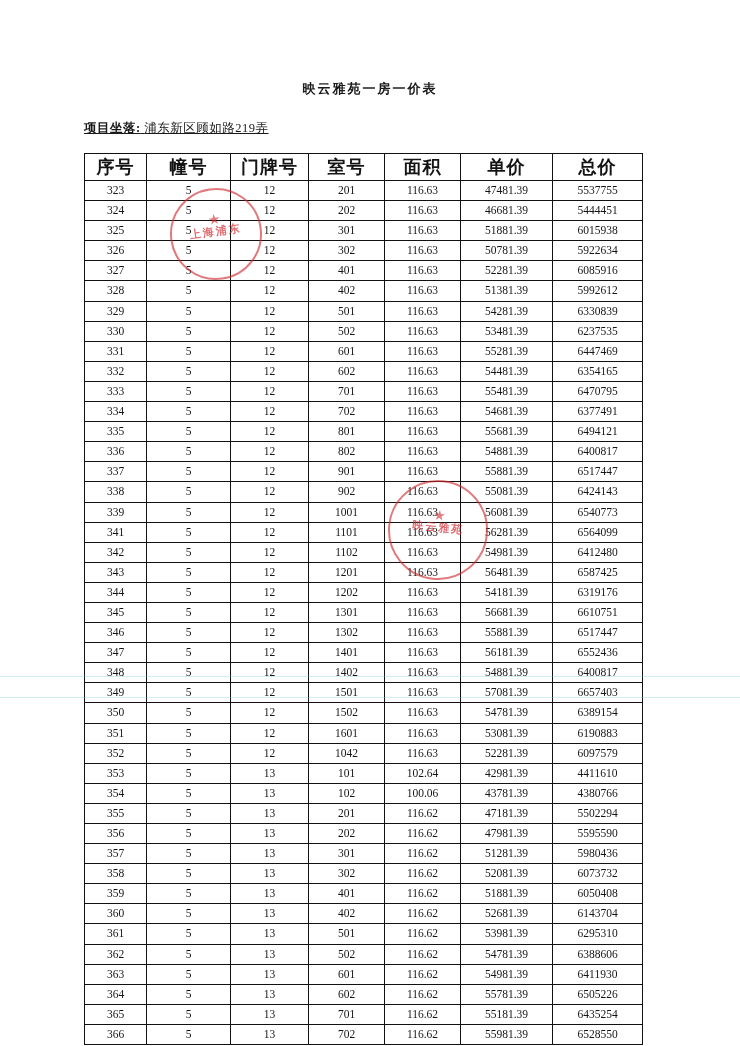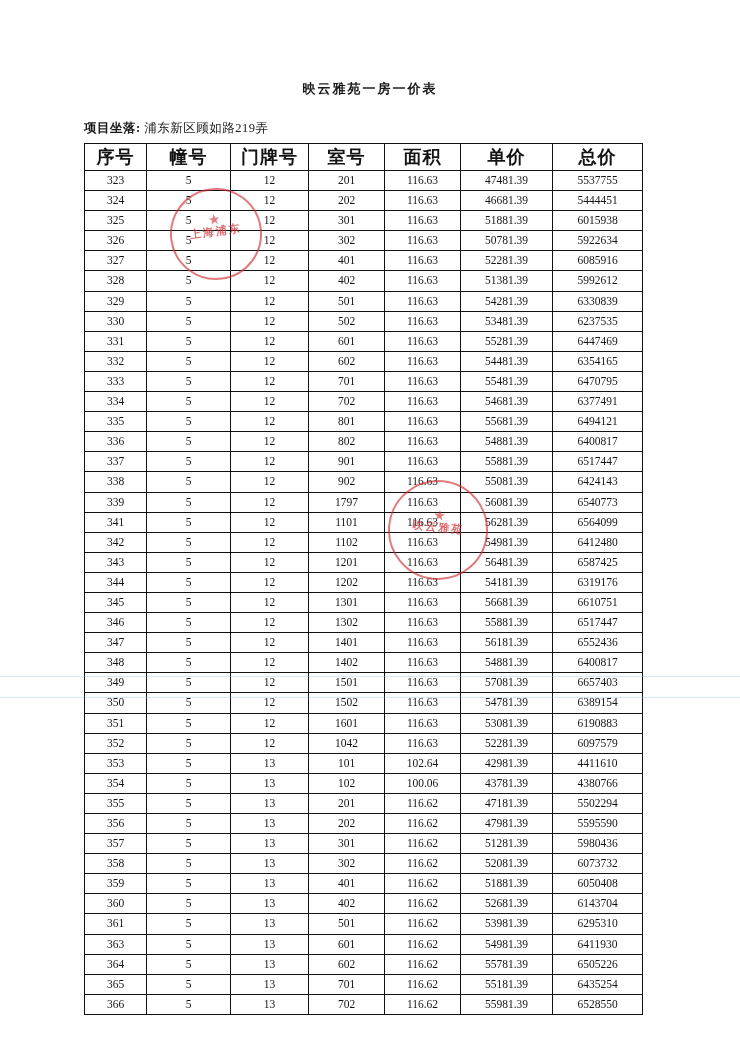--- a/index.html
+++ b/index.html
@@ -22,23 +22,24 @@
   }
   .doc-title {
     text-align: center;
     font-size: 13px;
     font-weight: bold;
     letter-spacing: 2px;
     margin-top: 80px;
     font-family: "Liberation Serif", serif;
   }
   .subtitle-row {
-    margin: 22px 0 6px 84px;
+    margin: 22px 0 16px 84px;
     font-size: 12.5px;
     letter-spacing: 0.5px;
+    text-decoration: underline;
   }
   .subtitle-label {
     font-weight: bold;
   }
   table.price-table {
     border-collapse: collapse;
     margin-left: 84px;
     width: 558px;
     table-layout: fixed;
   }
@@ -299,21 +300,21 @@
           <td>12</td>
           <td>902</td>
           <td>116.63</td>
           <td>55081.39</td>
           <td>6424143</td>
         </tr>
         <tr>
           <td>339</td>
           <td>5</td>
           <td>12</td>
-          <td>1797</td>
+          <td>1001</td>
           <td>116.63</td>
           <td>56081.39</td>
           <td>6540773</td>
         </tr>
         <tr>
           <td>341</td>
           <td>5</td>
           <td>12</td>
           <td>1101</td>
           <td>116.63</td>
@@ -494,20 +495,29 @@
         <tr>
           <td>361</td>
           <td>5</td>
           <td>13</td>
           <td>501</td>
           <td>116.62</td>
           <td>53981.39</td>
           <td>6295310</td>
         </tr>
         <tr>
+          <td>362</td>
+          <td>5</td>
+          <td>13</td>
+          <td>502</td>
+          <td>116.62</td>
+          <td>54781.39</td>
+          <td>6388606</td>
+        </tr>
+        <tr>
           <td>363</td>
           <td>5</td>
           <td>13</td>
           <td>601</td>
           <td>116.62</td>
           <td>54981.39</td>
           <td>6411930</td>
         </tr>
         <tr>
           <td>364</td>

